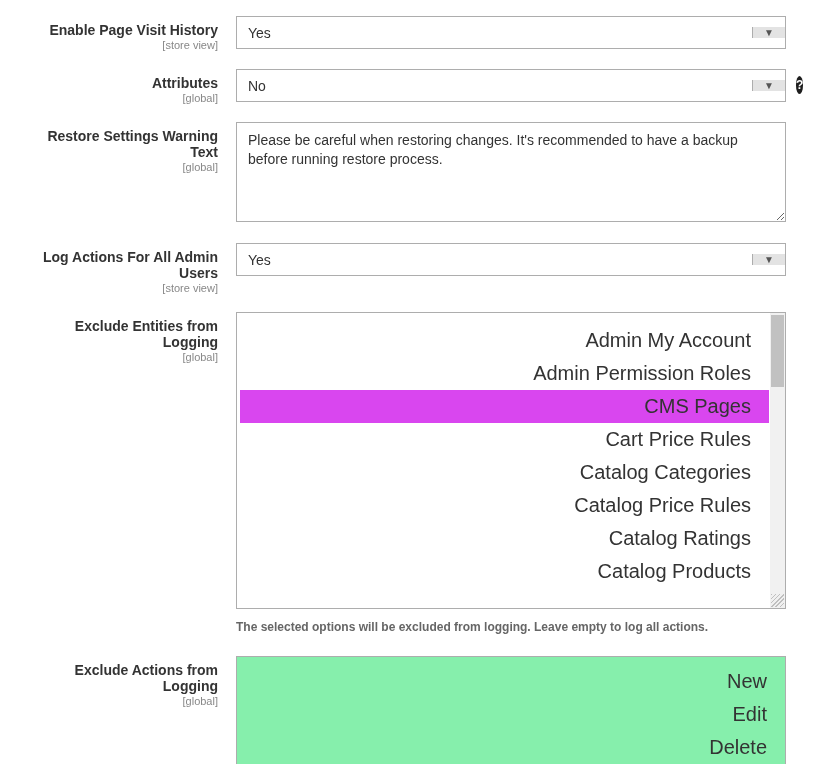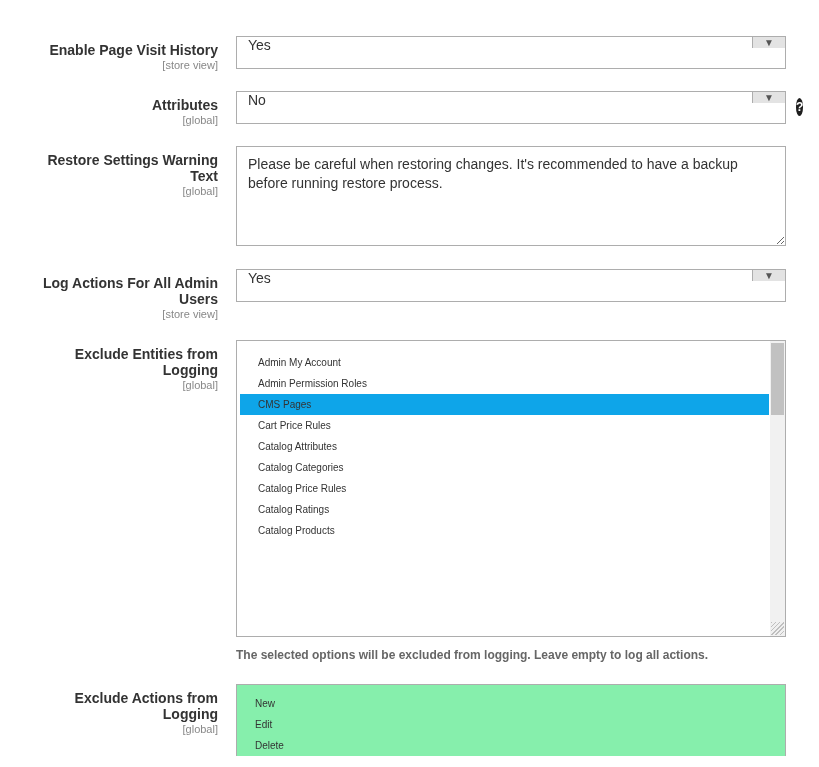--- a/index.html
+++ b/index.html
@@ -9,21 +9,20 @@
     font-family: Arial, Helvetica, sans-serif;
     font-size: 14px;
     color: #333;
     background: #fff;
     width: 819px;
   }
   .row {
     display: flex;
     align-items: flex-start;
     margin-bottom: 18px;
-    margin-top: 20px;
   }
   .lbl {
     width: 218px;
     min-width: 218px;
     text-align: right;
     padding-right: 18px;
     padding-top: 6px;
   }
   .lbl-title {
     color: #333;
@@ -43,21 +42,21 @@
   }
   .ctl-wide {
     flex: 0 0 550px;
     width: 550px;
   }
   
   .select-wrap {
     height: 33px;
     border: 1px solid #adadad;
     display: flex;
-    align-items: flex-start;
+    align-items: center;
     background: #fff;
     cursor: pointer;
   }
   .select-text {
     flex: 1;
     padding: 0 11px;
     display: flex;
     align-items: center;
     color: #333;
   }
@@ -93,24 +92,25 @@
   .multi-inner {
     position: absolute;
     top: 3px; left: 3px; right: 16px; bottom: 3px;
     overflow: hidden;
     padding: 8px 0;
   }
   .multi-opt {
     padding: 5px 18px;
     color: #333;
     cursor: default;
-    font-size: 10px;
+    font-size: 20px;
+    text-align: right;
   }
   .multi-opt.selected {
-    background: #0ea5e9;
+    background: #d946ef;
   }
   
   .sbar { position: absolute; right: 0; top: 0; bottom: 0; width: 15px; background: #f1f1f1; }
   .sbar-thumb { position: absolute; right: 1px; left: 1px; top: 2px; height: 72px; background: #c1c1c1; }
   .sbar-br { position: absolute; right: 1px; bottom: 1px; width: 13px; height: 13px;
              background: repeating-linear-gradient(135deg,#bfbfbf 0,#bfbfbf 1px,#f0f0f0 1px,#f0f0f0 3px); }
   
   .help {
     width: 18px; height: 18px; margin-left: 10px; margin-top: 7px;
     border-radius: 50%; background: #1e1e1e; color: #fff;
@@ -186,21 +186,20 @@
     <span class="lbl-title">Exclude Entities from Logging</span>
     <span class="lbl-sub">[global]</span>
   </div>
   <div class="ctl-wide">
     <div class="multi">
       <div class="multi-inner" id="ent-list">
           <div class="multi-opt">Admin My Account</div>
           <div class="multi-opt">Admin Permission Roles</div>
           <div class="multi-opt selected">CMS Pages</div>
           <div class="multi-opt">Cart Price Rules</div>
-          <div class="multi-opt">Catalog Attributes</div>
           <div class="multi-opt">Catalog Categories</div>
           <div class="multi-opt">Catalog Price Rules</div>
           <div class="multi-opt">Catalog Ratings</div>
           <div class="multi-opt">Catalog Products</div>
         </div>
       <div class="sbar">
         <div class="sbar-thumb"></div>
         <div class="sbar-br"></div>
       </div>
     </div>

